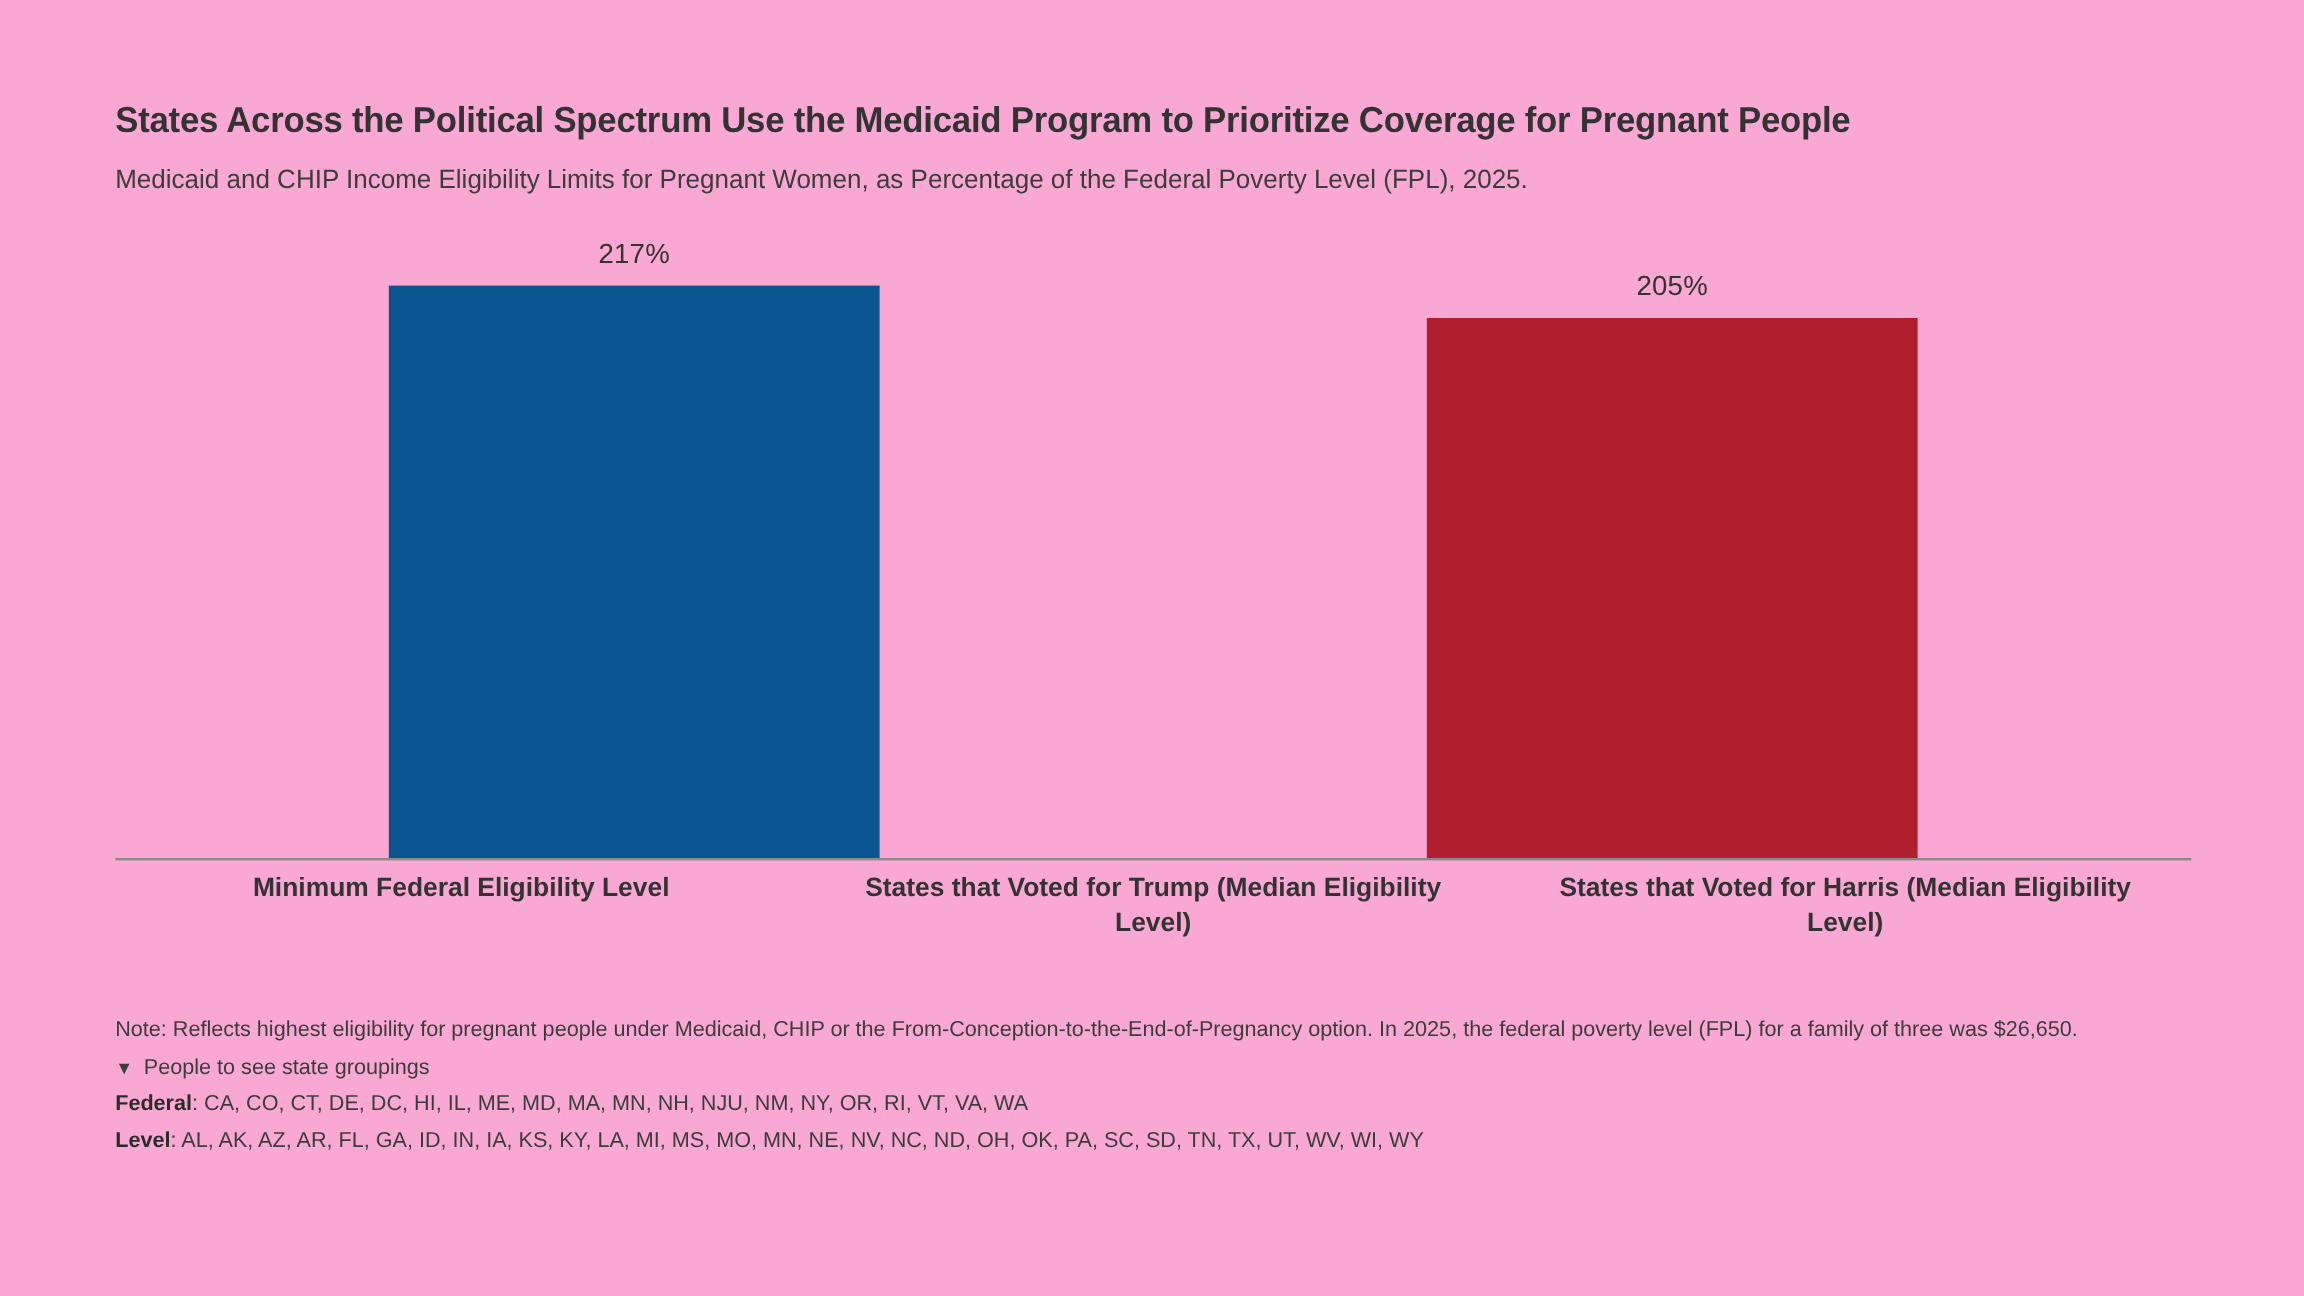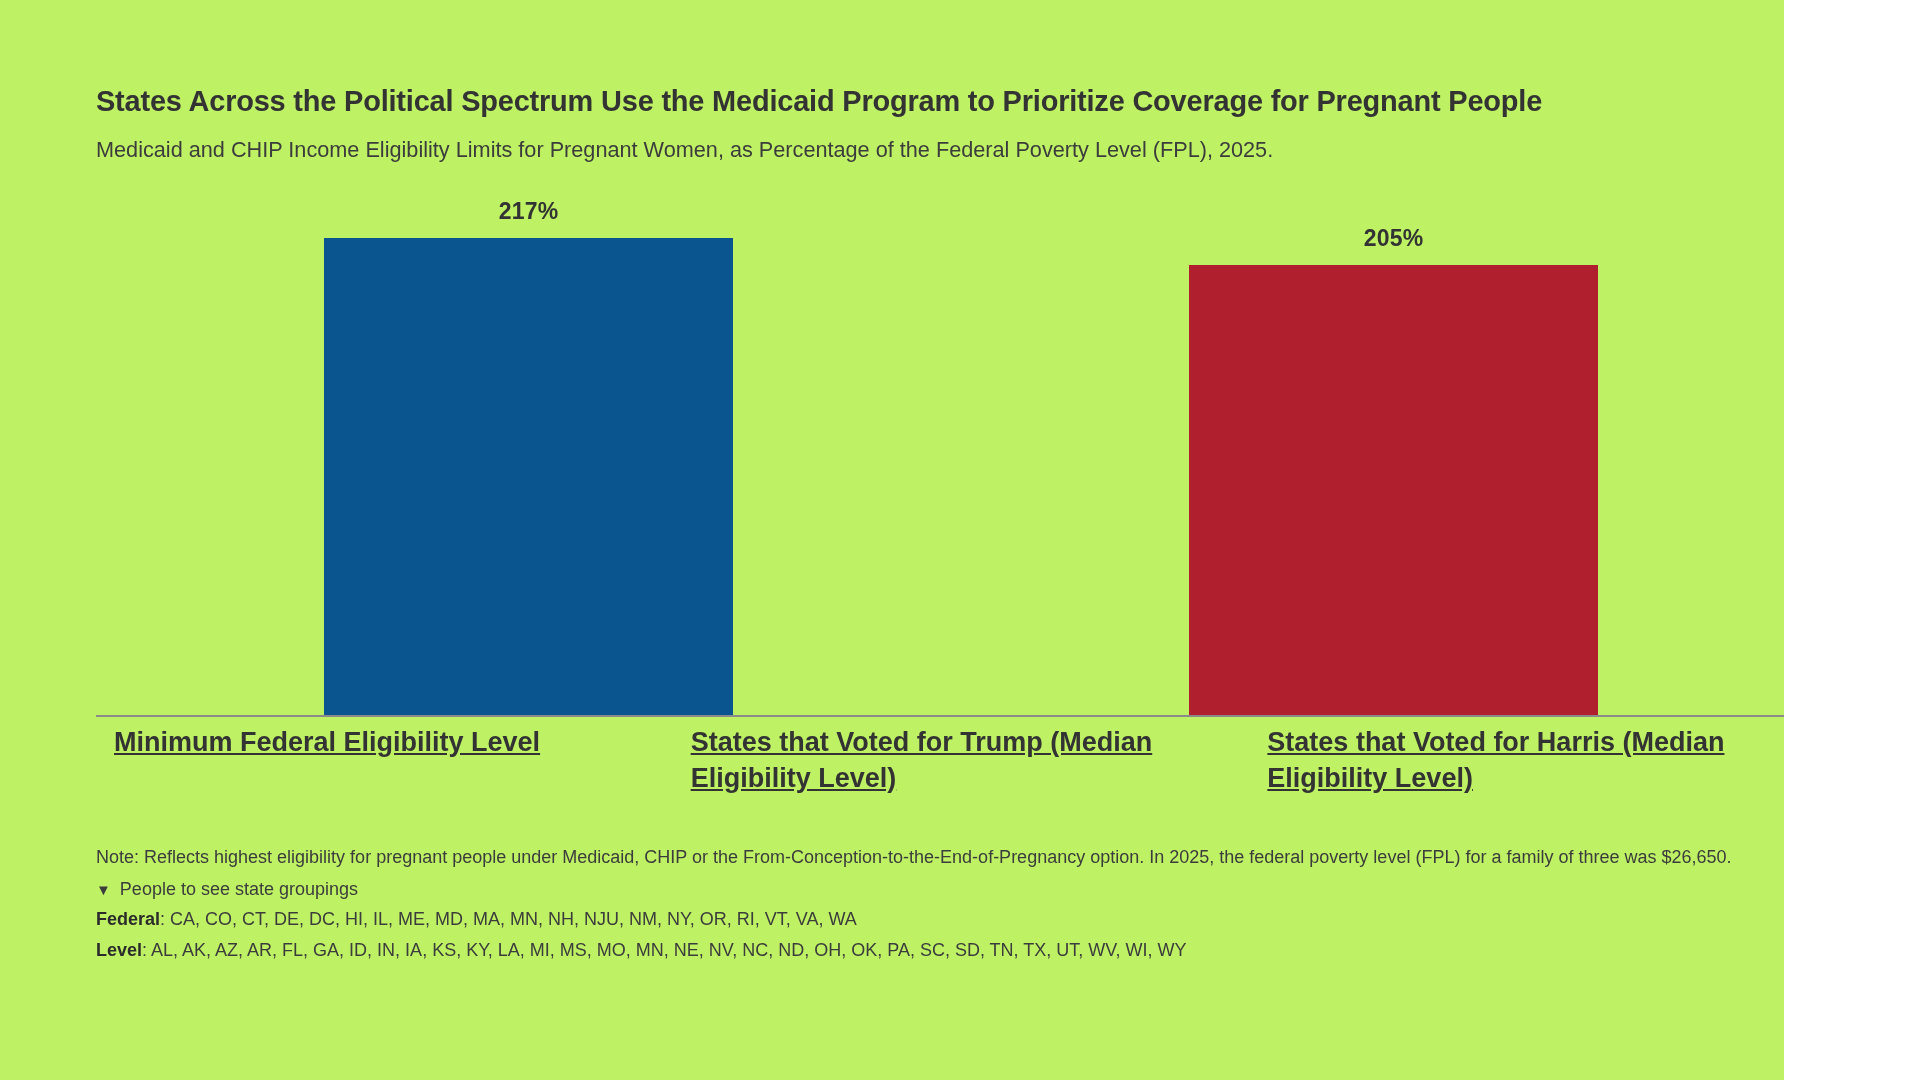--- a/index.html
+++ b/index.html
@@ -5,23 +5,23 @@
   * { box-sizing: border-box; margin: 0; padding: 0; }
   html, body {
     width: 1920px;
     height: 1080px;
     background: #ffffff;
     font-family: "Liberation Sans", sans-serif;
     -webkit-font-smoothing: antialiased;
   }
   .page {
     position: relative;
-    width: 1784px;
+    width: 1920px;
     height: 1080px;
-    background: #bef264;
+    background: #f9a8d4;
     overflow: hidden;
   }
 
   
   .header { position: absolute; left: 96px; top: 82px; width: 1730px; }
   .chart-title {
     font-size: 30px;
     font-weight: 700;
     color: #333333;
     letter-spacing: -0.2px;
@@ -70,47 +70,47 @@
     flex: 1 1 0;
     height: 100%;
     display: flex;
     flex-direction: column;
     justify-content: flex-end;
     align-items: center;
     position: relative;
   }
   .bar-value {
     font-size: 23px;
-    font-weight: 700;
+    font-weight: 400;
     color: #333333;
     margin-bottom: 13px;
     letter-spacing: 0.2px;
     text-align: right;
   }
   .bar-rect {
     width: 409px;
     border: 0;
   }
 
   
   .cats {
     position: absolute;
     left: 96px;
     top: 725px;
     width: 1730px;
     display: flex;
   }
   .cat {
     flex: 1 1 0;
-    font-size: 27px;
+    text-align: center;
+    font-size: 22px;
     font-weight: 700;
     color: #333333;
     line-height: 1.33;
     padding: 0 18px;
-    text-decoration: underline;
   }
 
   
   .notes {
     position: absolute;
     left: 96px;
     top: 845px;
     width: 1740px;
     font-size: 18px;
     color: #3c3c3c;

